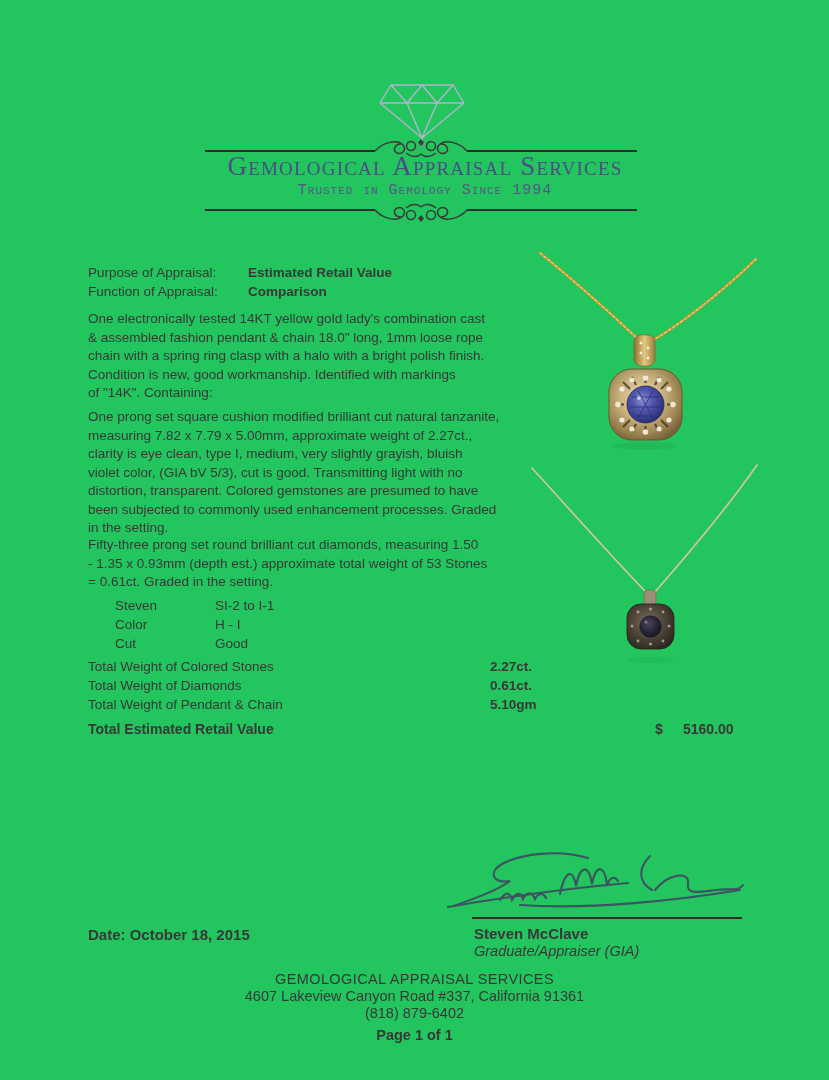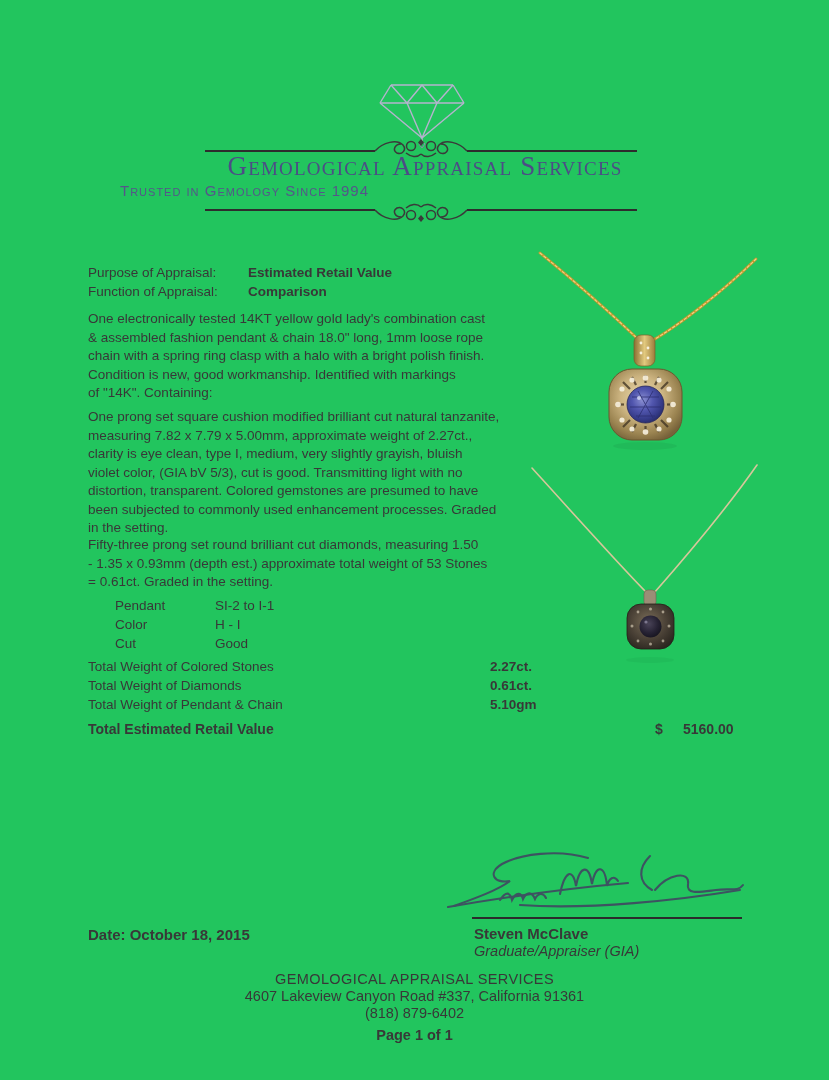--- a/index.html
+++ b/index.html
@@ -21,21 +21,22 @@
     text-align: center;
     font-family: "Liberation Serif", serif;
     font-variant: small-caps;
     font-size: 27px;
     letter-spacing: 1.2px;
     color: #4c4c86;
     line-height: 30px;
   }
   .logo-tagline {
     left: 120px; top: 182px; width: 610px;
-    font-family: Liberation Sans, sans-serif;
+    text-align: center;
+    font-family: Liberation Mono, monospace;
     font-variant: small-caps;
     font-size: 15px;
     letter-spacing: 1px;
     color: #55558a;
     line-height: 18px;
   }
 
   
   .meta-grid {
     left: 88px; top: 264px; width: 440px;
@@ -162,21 +163,21 @@
 clarity is eye clean, type I, medium, very slightly grayish, bluish
 violet color, (GIA bV 5/3), cut is good. Transmitting light with no
 distortion, transparent. Colored gemstones are presumed to have
 been subjected to commonly used enhancement processes. Graded
 in the setting.</div>
   <div class="abs para p3">Fifty-three prong set round brilliant cut diamonds, measuring 1.50
 - 1.35 x 0.93mm (depth est.) approximate total weight of 53 Stones
 = 0.61ct. Graded in the setting.</div>
 
   <div class="abs grading-grid">
-    <div>Pendant</div>
+    <div>Steven</div>
     <div class="val">SI-2 to I-1</div>
     <div>Color</div>
     <div class="val">H - I</div>
     <div>Cut</div>
     <div class="val">Good</div>
   </div>
 
   <div class="abs totals-grid">
     <div>Total Weight of Colored Stones</div>
     <div class="val">2.27ct.</div>

